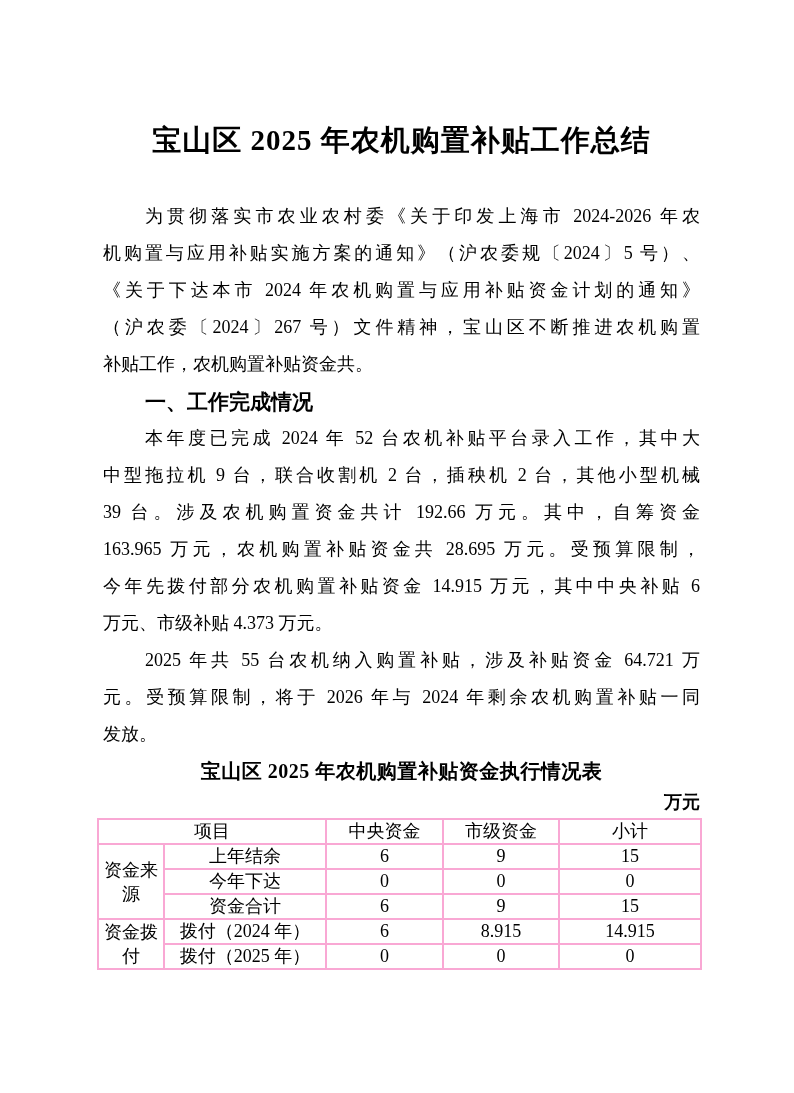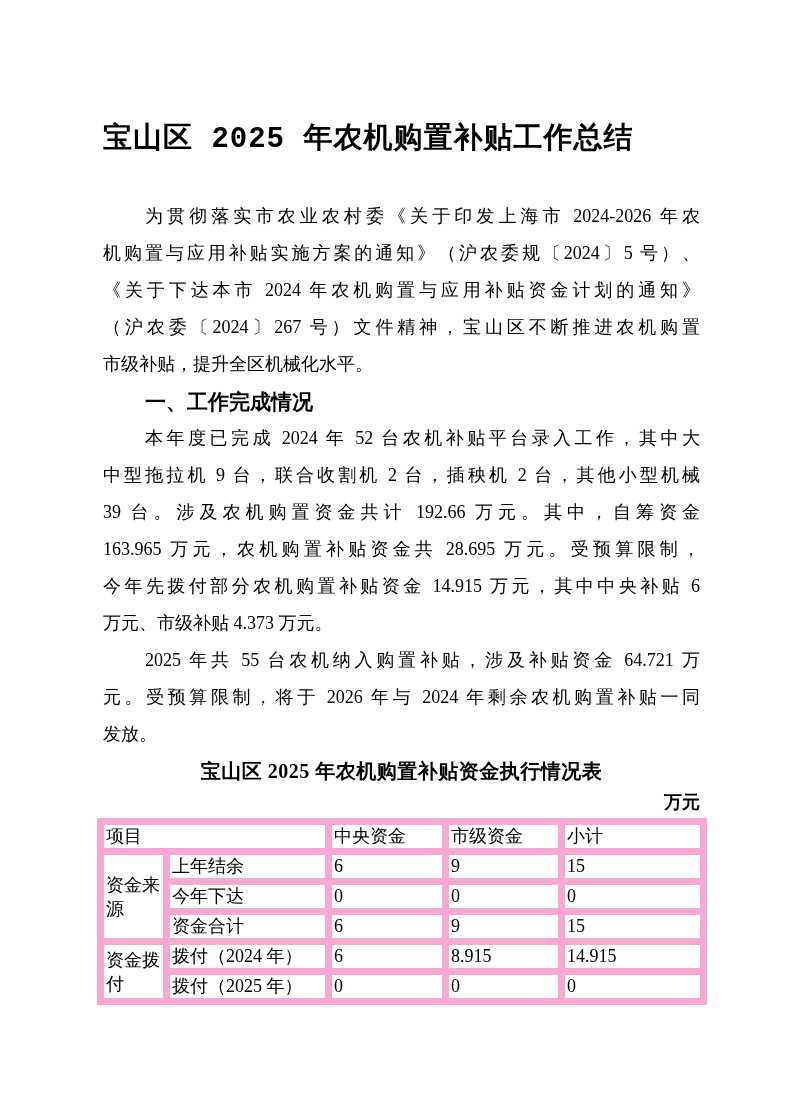--- a/index.html
+++ b/index.html
@@ -9,24 +9,25 @@
     width:794px; height:1093px;
     background:#ffffff;
     color:#000000;
     font-family:"Liberation Serif","DejaVu Serif",serif;
     padding:118px 94px 0 103px;
     overflow:hidden;
   }
   .doc-title {
     font-size:29px;
     font-weight:700;
+    text-align:center;
     line-height:44px;
     letter-spacing:1px;
     margin-bottom:36px;
-    font-family:Liberation Mono, monospace;
+    font-family:Liberation Serif, serif;
   }
   .line {
     font-size:18px;
     line-height:37px;
     text-align:justify;
     text-align-last:justify;
   }
   .line.ind { text-indent:42px; }
   .line.last { text-align-last:left; }
   .section-heading {
@@ -52,24 +53,24 @@
     margin-bottom:2px;
   }
   table.subsidy-table {
     border-collapse:collapse;
     table-layout:fixed;
     width:603px;
     margin-left:-6px;
     border:2px solid #000000;
   }
   .subsidy-table th, .subsidy-table td {
-    border:7px solid #f9a8d4;
+    border:2px solid #f9a8d4;
     font-weight:400;
     font-size:18px;
-    text-align:left;
+    text-align:center;
     vertical-align:middle;
     height:25px;
     line-height:23px;
     padding:0 2px;
     font-family:"Liberation Serif","DejaVu Serif",serif;
   }
   .subsidy-table td.group-label {
     white-space:pre-line;
     line-height:24px;
   }
@@ -79,21 +80,21 @@
 
 <div class="page">
 
   <h1 class="doc-title">宝山区 2025 年农机购置补贴工作总结</h1>
 
   <div class="para">
     <div class="line ind">为贯彻落实市农业农村委《关于印发上海市 2024-2026 年农</div>
     <div class="line">机购置与应用补贴实施方案的通知》（沪农委规〔2024〕5 号）、</div>
     <div class="line">《关于下达本市 2024 年农机购置与应用补贴资金计划的通知》</div>
     <div class="line">（沪农委〔2024〕267 号）文件精神，宝山区不断推进农机购置</div>
-    <div class="line last">市级补贴，提升全区机械化水平。</div>
+    <div class="line last">补贴工作，农机购置补贴资金共。</div>
   </div>
 
   <div class="section-heading">一、工作完成情况</div>
 
   <div class="para">
     <div class="line ind">本年度已完成 2024 年 52 台农机补贴平台录入工作，其中大</div>
     <div class="line">中型拖拉机 9 台，联合收割机 2 台，插秧机 2 台，其他小型机械</div>
     <div class="line">39 台。涉及农机购置资金共计 192.66 万元。其中，自筹资金</div>
     <div class="line">163.965 万元，农机购置补贴资金共 28.695 万元。受预算限制，</div>
     <div class="line">今年先拨付部分农机购置补贴资金 14.915 万元，其中中央补贴 6</div>

